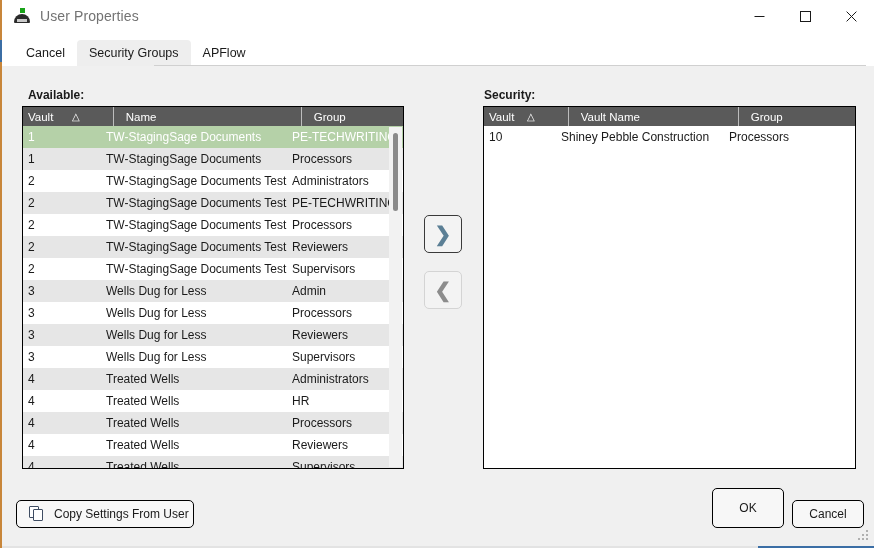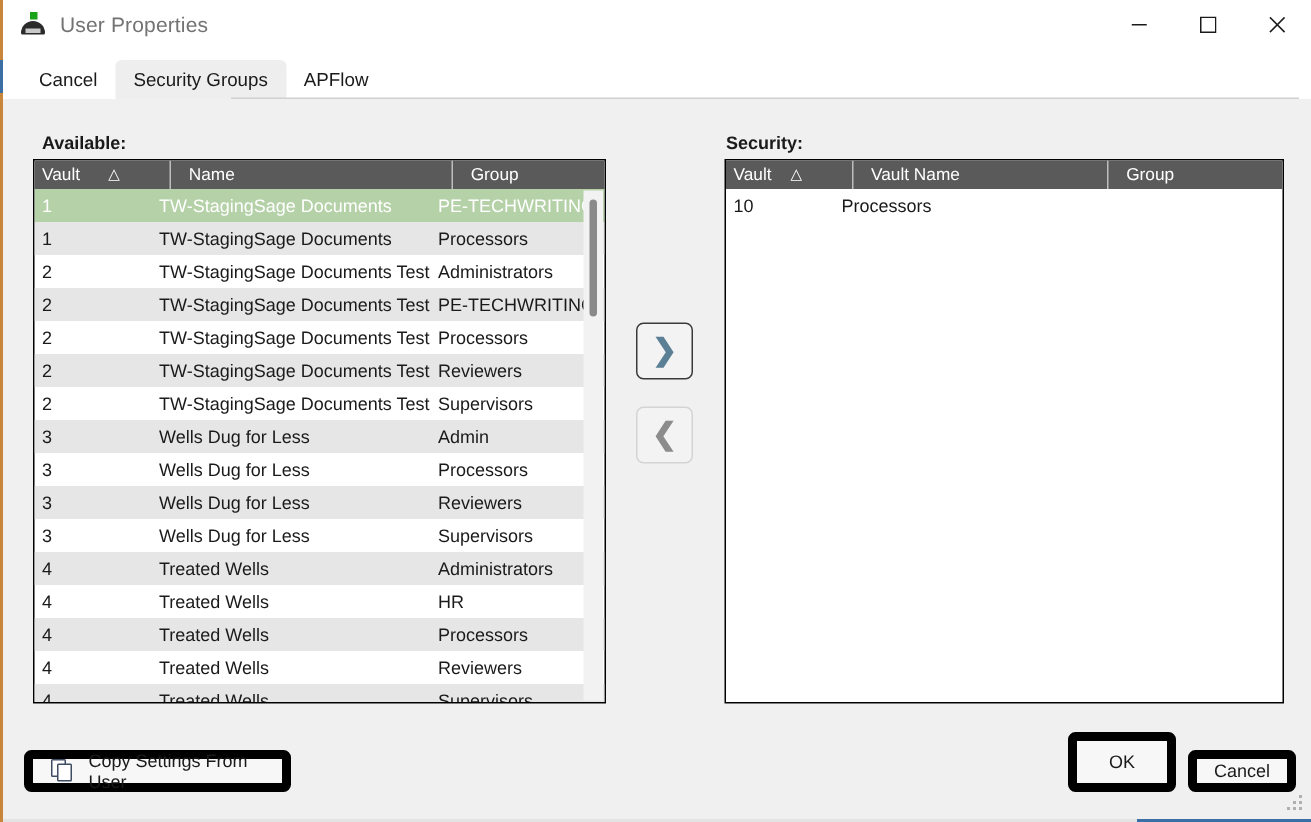--- a/index.html
+++ b/index.html
@@ -191,21 +191,21 @@
     border: 1px solid #3a3a3a;
   }
   .chev { font-size: 20px; line-height: 20px; font-weight: bold; }
   .chev.right { color: #5b7f95; }
   .chev.left  { color: #8c8c8c; }
 
   
   .btn {
     position: absolute;
     background: #f7f7f7;
-    border: 6px solid #000000;
+    border: 1px solid #000000;
     border-radius: 5px;
     display: flex; align-items: center; justify-content: center;
     font-size: 12px; color: #1a1a1a;
     box-sizing: border-box;
   }
   .btn-copy {
     left: 14px; bottom: 18px; width: 178px; height: 28px;
     justify-content: flex-start; padding-left: 12px;
   }
   .copy-icon {
@@ -404,20 +404,21 @@
         <div class="lv-hcell r-name">
           <span>Vault Name</span>
         </div>
         <div class="lv-hcell r-group">
           <span>Group</span>
         </div>
       </div>
       <div class="lv-rows" id="assigned-rows">
           <div class="lv-row">
             <div class="lv-cell r-vault">10</div>
+            <div class="lv-cell r-name">Shiney Pebble Construction</div>
             <div class="lv-cell r-group">Processors</div>
           </div>
         </div>
     </div>
 
     <div class="btn btn-copy">
       <span class="copy-icon">
         <span class="sheet back"></span>
         <span class="sheet front"></span>
       </span>

